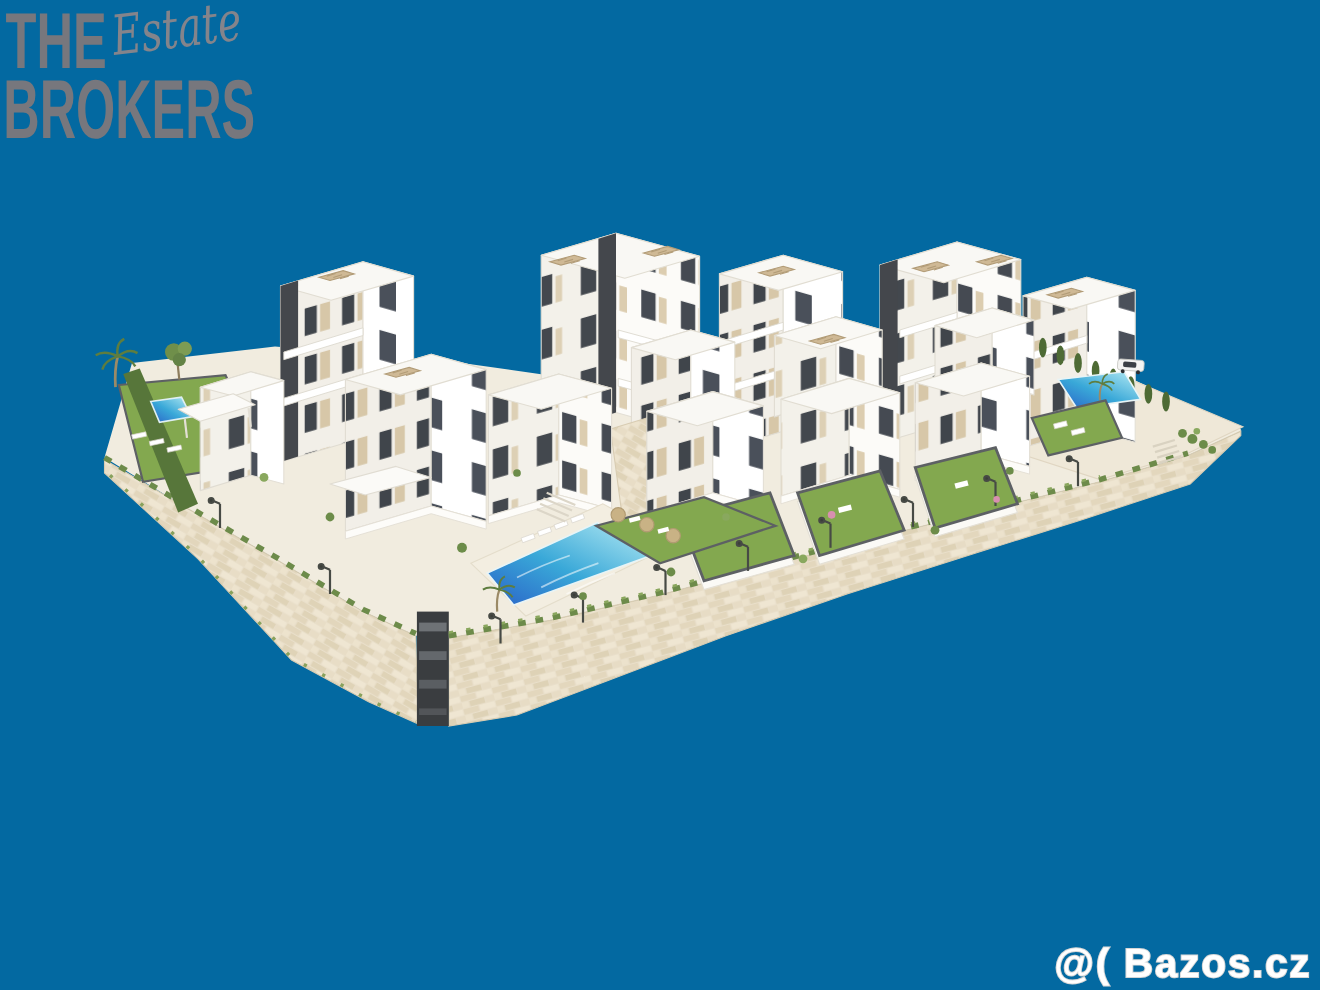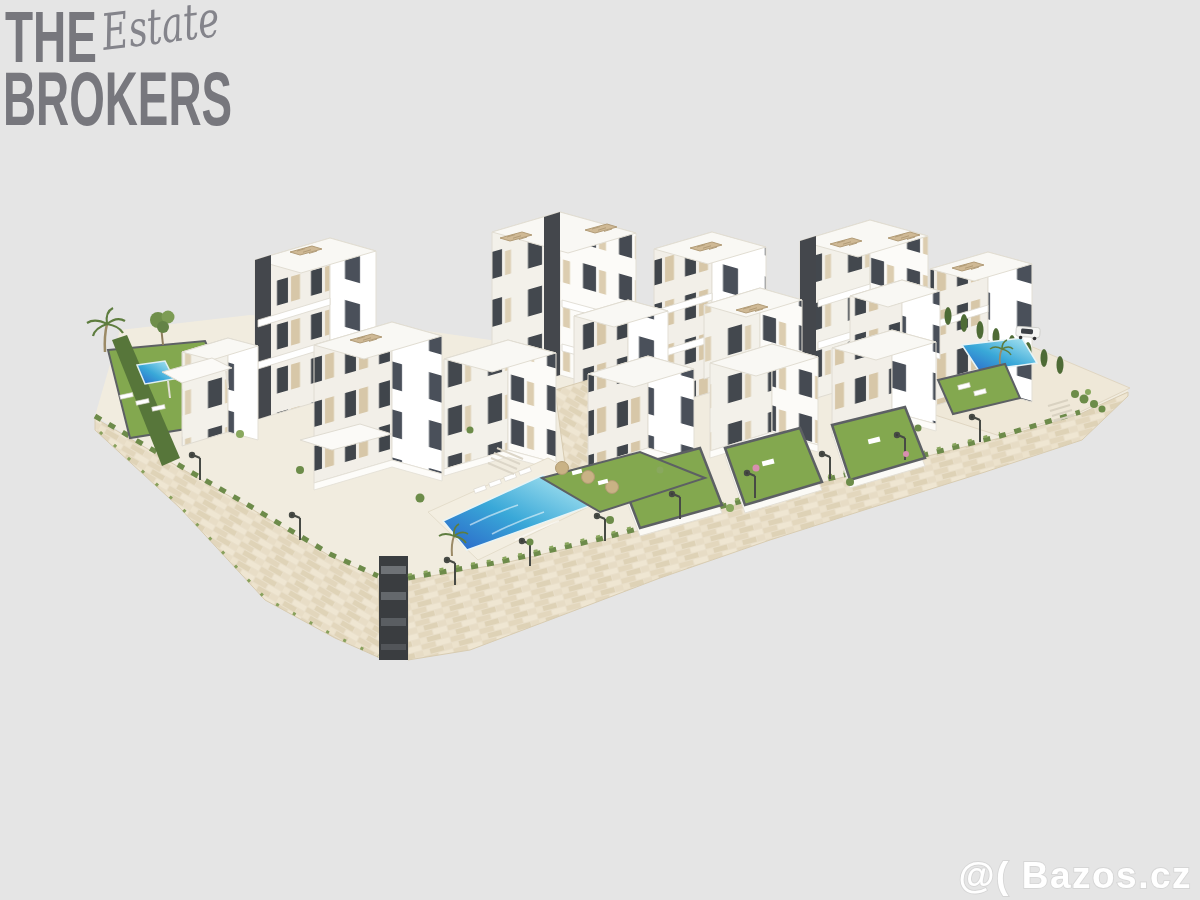--- a/index.html
+++ b/index.html
@@ -1,16 +1,16 @@
 <!DOCTYPE html>
 <html><head>
 <meta charset="utf-8">
 <style>
   html,body{margin:0;padding:0;background:#ffffff;}
-  .canvas{position:relative;width:1200px;height:900px;background:#e5e5e5;overflow:hidden;
+  .canvas{position:relative;width:1200px;height:900px;background:#0369a1;overflow:hidden;
           font-family:"Liberation Sans",sans-serif;}
   svg{display:block;}
   text{user-select:none;}
 </style>
 </head>
 <body>
 
 <div class="canvas">
 <svg width="1200" height="900" viewBox="0 0 1200 900">
   <defs>

